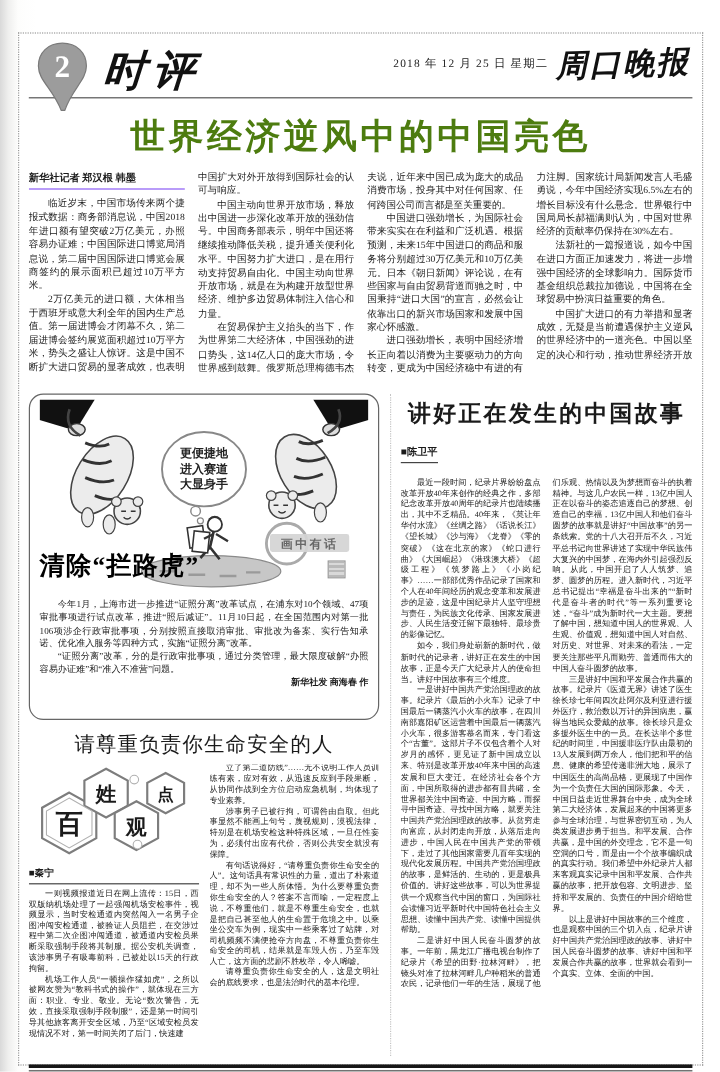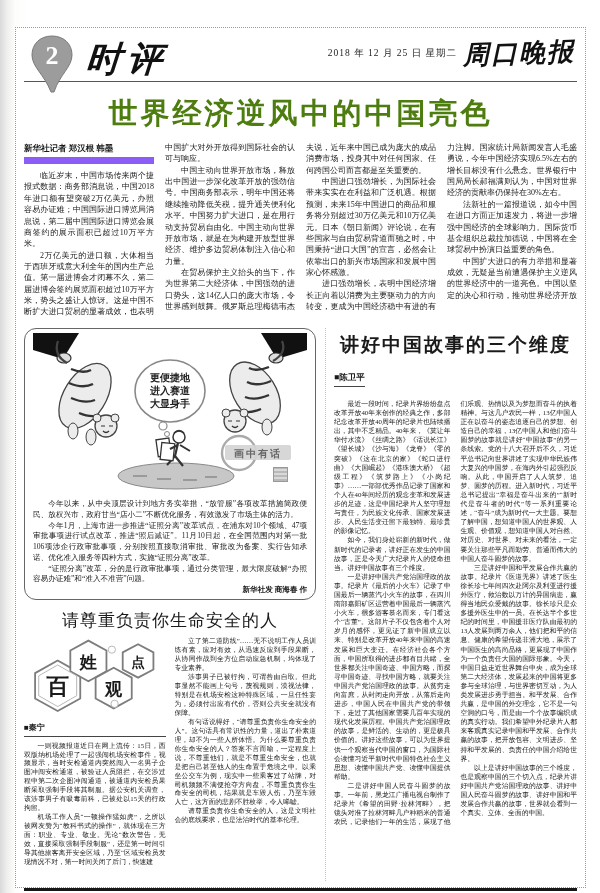--- a/index.html
+++ b/index.html
@@ -34,21 +34,21 @@
   .lead-title {
     text-align:center; font-size:29px; font-weight:900; letter-spacing:3px;
     margin:12px 0 8px 0; color:#4d7c0f;
   }
   .lead-body {
     height:178px; overflow:hidden;
     column-count:4; column-gap:11px;
     font-size:8px; line-height:1.42; text-align:justify;
   }
   .lead-byline {
-    font-weight:bold; font-size:8.5px; border-bottom:7px solid #8b5cf6;
+    font-weight:bold; font-size:8.5px; border-bottom:1px solid #8b5cf6;
     padding-bottom:3px; margin-bottom:6px;
   }
   .para { text-indent:2em; margin:0; }
   
   .mid-row { display:flex; gap:9px; margin-top:8px; }
   .left-col { width:292px; flex:none; }
   .right-col { flex:1; border-left:1px dotted #c5c5c5; padding-left:8px; overflow:hidden; }
   
   .cartoon-box {
     border:1.6px solid #666; border-radius:12px; padding:4px 8px 5px 8px;
@@ -181,23 +181,23 @@
             <rect x="128" y="110" width="13" height="17" fill="#fff" stroke="#333" stroke-width="1.3" transform="rotate(6 134 118)"></rect>
             <path d="M145 112 l-8 4 M147 112 l10 6" fill="none" stroke="#333" stroke-width="2"></path>
           </g>
 
           <g>
             <circle cx="206" cy="120" r="17" fill="none" stroke="#aaa" stroke-width="2.4"></circle>
             <rect x="192" y="112" width="66" height="15" rx="2" fill="#d4d4d4" opacity="0.92"></rect>
             <text x="225" y="123.5" text-anchor="middle" font-size="10" font-weight="bold" fill="#666" letter-spacing="2">画中有话</text>
           </g>
         </svg>
+        <div class="cartoon-title">清除“拦路虎”</div>
         <div class="artist-seal"></div>
         <div class="cartoon-text">
-            <p class="para">今年以来，从中央顶层设计到地方务实举措，“放管服”各项改革措施简政便民、放权兴市，政府甘当“店小二”不断优化服务，有效激发了市场主体的活力。</p>
             <p class="para">今年1月，上海市进一步推进“证照分离”改革试点，在浦东对10个领域、47项审批事项进行试点改革，推进“照后减证”。11月10日起，在全国范围内对第一批106项涉企行政审批事项，分别按照直接取消审批、审批改为备案、实行告知承诺、优化准入服务等四种方式，实施“证照分离”改革。</p>
             <p class="para">“证照分离”改革，分的是行政审批事项，通过分类管理，最大限度破解“办照容易办证难”和“准入不准营”问题。</p>
           </div>
         <div class="cartoon-credit">新华社发 商海春 作</div>
       </div>
 
       <div class="safety">
         <div class="safety-title">请尊重负责你生命安全的人</div>
         <div class="safety-cols">
           <div class="safety-col">
@@ -230,21 +230,21 @@
                 <p class="para">涉事男子已被行拘，可谓咎由自取。但此事显然不能画上句号，蔑视规则，漠视法律，特别是在机场安检这种特殊区域，一旦任性妄为，必须付出应有代价，否则公共安全就没有保障。</p>
                 <p class="para">有句话说得好，“请尊重负责你生命安全的人”。这句话具有常识性的力量，道出了朴素道理，却不为一些人所体悟。为什么要尊重负责你生命安全的人？答案不言而喻，一定程度上说，不尊重他们，就是不尊重生命安全，也就是把自己甚至他人的生命置于危境之中。以乘坐公交车为例，现实中一些乘客过了站牌，对司机频频不满便抢夺方向盘，不尊重负责你生命安全的司机，结果就是车毁人伤，乃至车毁人亡，这方面的悲剧不胜枚举，令人唏嘘。</p>
                 <p class="para">请尊重负责你生命安全的人，这是文明社会的底线要求，也是法治时代的基本伦理。</p>
               </div>
           </div>
         </div>
       </div>
     </div>
 
     <div class="right-col">
-      <div class="story-title">讲好中国故事的三个维度</div>
+      <div class="story-title">讲好正在发生的中国故事</div>
       <div class="story-byline">■陈卫平</div>
       <div class="story-body">
           <p class="para">最近一段时间，纪录片界纷纷盘点改革开放40年来创作的经典之作，多部纪念改革开放40周年的纪录片也陆续播出，其中不乏精品。40年来，《莫让年华付水流》《丝绸之路》《话说长江》《望长城》《沙与海》《龙脊》《零的突破》《这在北京的家》《蛇口进行曲》《大国崛起》《港珠澳大桥》《超级工程》《筑梦路上》《小岗纪事》……一部部优秀作品记录了国家和个人在40年间经历的观念变革和发展进步的足迹，这是中国纪录片人坚守理想与责任，为民族文化传承、国家发展进步、人民生活变迁留下最独特、最珍贵的影像记忆。</p>
           <p class="para">如今，我们身处崭新的新时代，做新时代的记录者，讲好正在发生的中国故事，正是今天广大纪录片人的使命担当。讲好中国故事有三个维度。</p>
           <p class="para">一是讲好中国共产党治国理政的故事。纪录片《最后的小火车》记录了中国最后一辆蒸汽小火车的故事，在四川南部嘉阳矿区运营着中国最后一辆蒸汽小火车，很多游客慕名而来，专门看这个“古董”。这部片子不仅包含着个人对岁月的感怀，更见证了新中国成立以来、特别是改革开放40年来中国的高速发展和巨大变迁。在经济社会各个方面，中国所取得的进步都有目共睹，全世界都关注中国奇迹、中国方略，而探寻中国奇迹、寻找中国方略，就要关注中国共产党治国理政的故事。从贫穷走向富庶，从封闭走向开放，从落后走向进步，中国人民在中国共产党的带领下，走过了其他国家需要几百年实现的现代化发展历程。中国共产党治国理政的故事，是鲜活的、生动的，更是极具价值的。讲好这些故事，可以为世界提供一个观察当代中国的窗口，为国际社会读懂习近平新时代中国特色社会主义思想、读懂中国共产党、读懂中国提供帮助。</p>
           <p class="para">二是讲好中国人民奋斗圆梦的故事。一年前，黑龙江广播电视台制作了纪录片《希望的田野·拉林河畔》，把镜头对准了拉林河畔几户种稻米的普通农民，记录他们一年的生活，展现了他们乐观、热情以及为梦想而奋斗的执着精神。与这几户农民一样，13亿中国人正在以奋斗的姿态追逐自己的梦想、创造自己的幸福，13亿中国人和他们奋斗圆梦的故事就是讲好“中国故事”的另一条线索。党的十八大召开后不久，习近平总书记向世界讲述了实现中华民族伟大复兴的中国梦，在海内外引起强烈反响。从此，中国开启了人人筑梦、追梦、圆梦的历程。进入新时代，习近平总书记提出“幸福是奋斗出来的”“新时代是奋斗者的时代”等一系列重要论述，“奋斗”成为新时代一大主题。要想了解中国，想知道中国人的世界观、人生观、价值观，想知道中国人对自然、对历史、对世界、对未来的看法，一定要关注那些平凡而勤劳、普通而伟大的中国人奋斗圆梦的故事。</p>
           <p class="para">三是讲好中国和平发展合作共赢的故事。纪录片《医道无界》讲述了医生徐长珍七年间四次赴阿尔及利亚进行援外医疗，救治数以万计的异国病患，赢得当地民众爱戴的故事。徐长珍只是众多援外医生中的一员。在长达半个多世纪的时间里，中国援非医疗队由最初的13人发展到两万余人，他们把和平的信息、健康的希望传递非洲大地，展示了中国医生的高尚品格，更展现了中国作为一个负责任大国的国际形象。今天，中国日益走近世界舞台中央，成为全球第二大经济体，发展起来的中国将更多参与全球治理，与世界密切互动，为人类发展进步勇于担当。和平发展、合作共赢，是中国的外交理念，它不是一句空洞的口号，而是由一个个故事编织成的真实行动。我们希望中外纪录片人都来客观真实记录中国和平发展、合作共赢的故事，把开放包容、文明进步、坚持和平发展的、负责任的中国介绍给世界。</p>
           <p class="para">以上是讲好中国故事的三个维度，也是观察中国的三个切入点，纪录片讲好中国共产党治国理政的故事、讲好中国人民奋斗圆梦的故事、讲好中国和平发展合作共赢的故事，世界就会看到一个真实、立体、全面的中国。</p>
         </div>
     </div>

